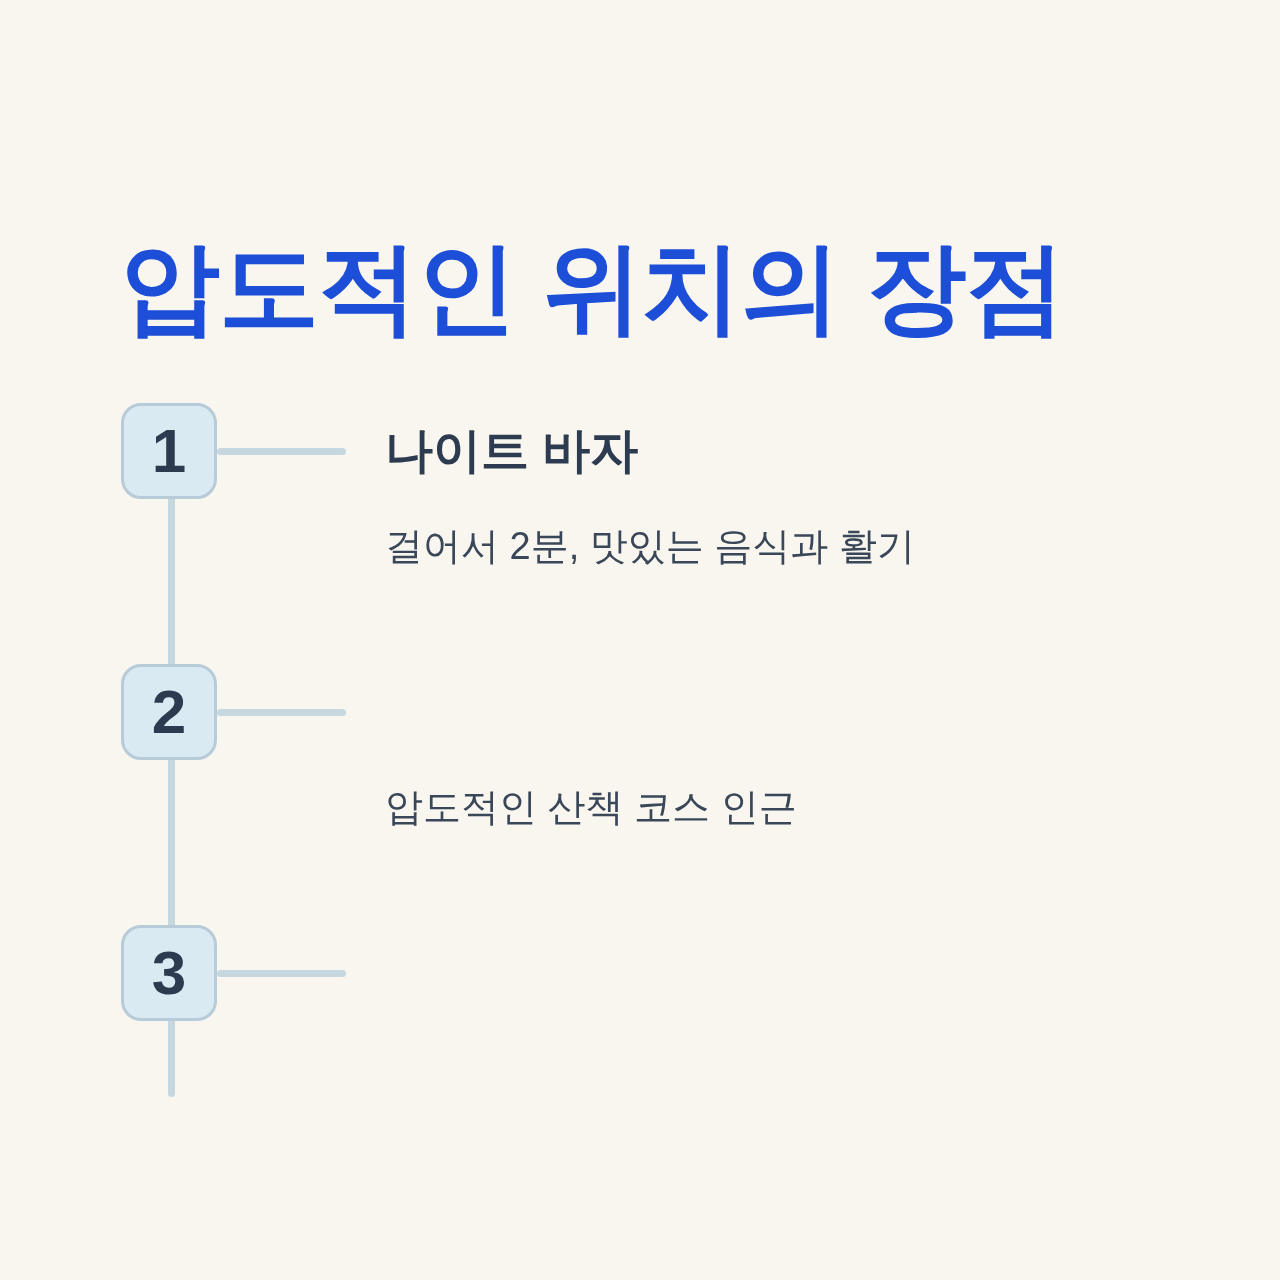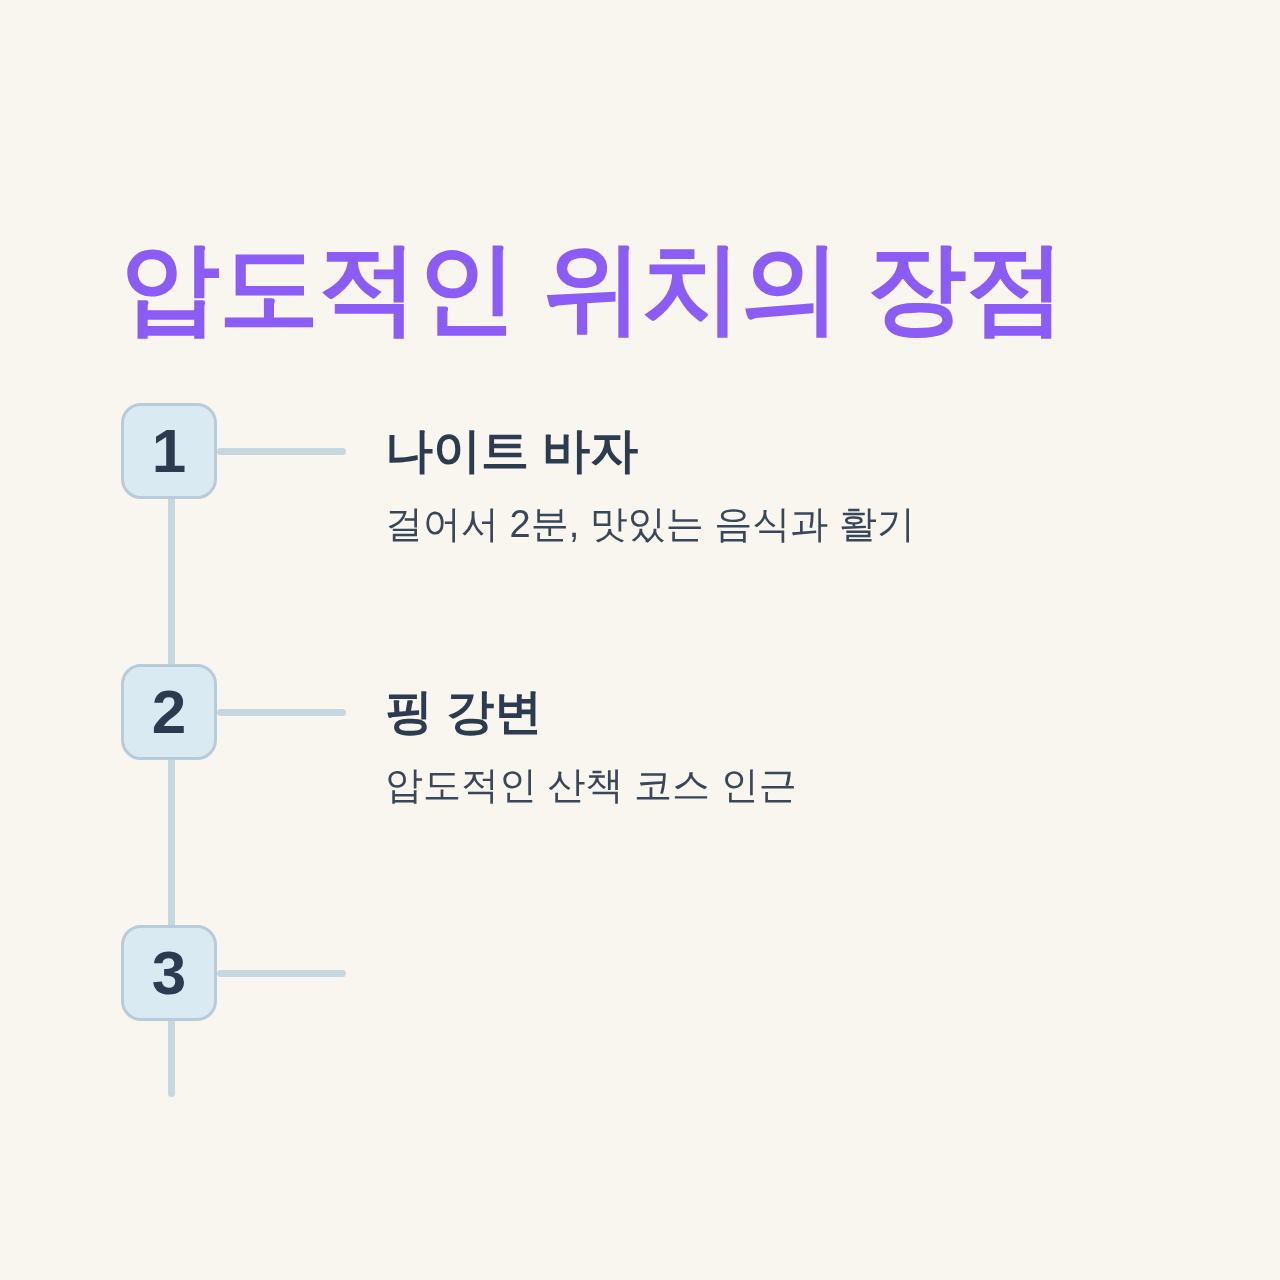--- a/index.html
+++ b/index.html
@@ -20,21 +20,21 @@
     background: #f9f6ef;
   }
   .page-title {
     position: absolute;
     left: 120px;
     top: 163px;
     font-size: 100px;
     line-height: 1.15;
     font-weight: 800;
     letter-spacing: -1px;
-    color: #8b5cf6;
+    color: #1d4ed8;
     white-space: nowrap;
   }
   .timeline-vline {
     position: absolute;
     left: 168px;
     top: 452px;
     width: 7px;
     height: 645px;
     background: #c7d7e0;
     border-radius: 4px;
@@ -81,20 +81,21 @@
   }
   .item-heading {
     margin-left: 39px;
     font-size: 48px;
     font-weight: 700;
     color: #2d3b50;
     white-space: nowrap;
   }
   .item-description {
     margin-left: 264px;
+    margin-top: 22px;
     font-size: 38px;
     font-weight: 400;
     color: #3a4759;
     white-space: nowrap;
   }
 </style>
 </head>
 <body>
 
 <div class="canvas">
@@ -113,21 +114,20 @@
     </div>
     <div class="item-description">걸어서 2분, 맛있는 음식과 활기</div>
   </div>
 
   <div class="timeline-item item-2">
     <div class="item-row">
       <div class="step-badge">
         <span class="step-number">2</span>
       </div>
       <div class="connector-line"></div>
-      <div class="item-heading">핑 강변</div>
     </div>
     <div class="item-description">압도적인 산책 코스 인근</div>
   </div>
 
   <div class="timeline-item item-3">
     <div class="item-row">
       <div class="step-badge">
         <span class="step-number">3</span>
       </div>
       <div class="connector-line"></div>

